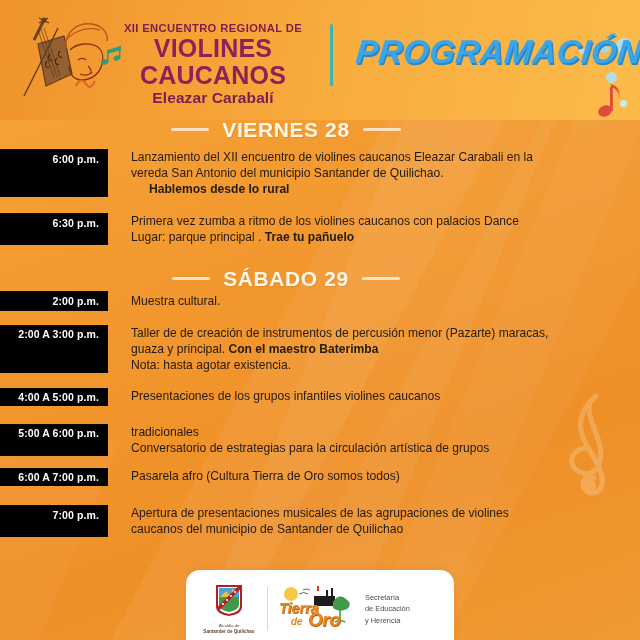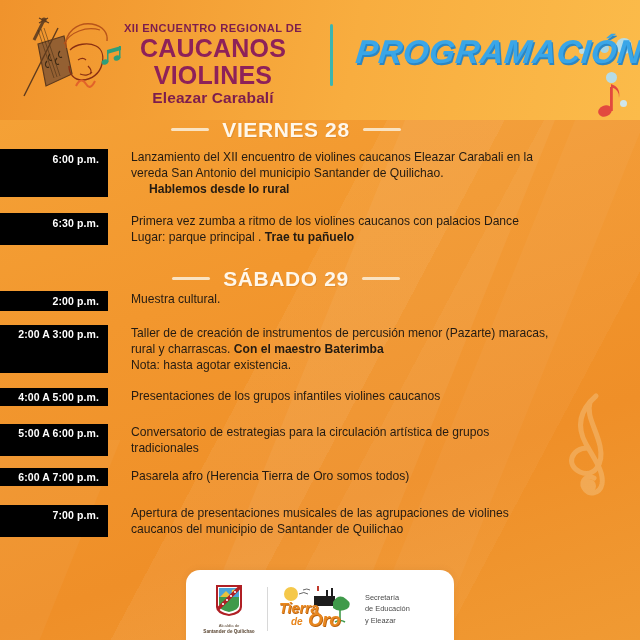--- a/index.html
+++ b/index.html
@@ -175,22 +175,22 @@
         <rect x="105" y="32" width="1.5" height="12"></rect>
         <path d="M93 36 L107 32 L107 36 L93 40 Z"></path>
       </g>
 
       <path d="M62 72 q5 -10 10 -2 q4 7 9 -3" fill="none" stroke="#e2622a" stroke-width="2"></path>
     </svg>
   </div>
 
   <div class="title-block">
     <div class="t-pre">XII ENCUENTRO REGIONAL DE</div>
+    <div class="t-main">VIOLINES</div>
     <div class="t-main">CAUCANOS</div>
-    <div class="t-main">VIOLINES</div>
     <div class="t-sub">Eleazar Carabalí</div>
   </div>
 
   <div class="divider-v"></div>
 
   <div class="prog">PROGRAMACIÓN</div>
 </div>
 
 <div class="deco dot" style="left:616px;top:38px;width:16px;height:16px;"></div>
 <div class="deco dot" style="left:600px;top:44px;width:9px;height:9px;background:#a9d5e2;"></div>
@@ -245,69 +245,69 @@
 </div>
 
 <div class="day-row" style="top:266px;">
   <span class="inner">
     <span class="day-line"></span>
     <span class="day-label">SÁBADO 29</span>
     <span class="day-line"></span>
   </span>
 </div>
 
-<div class="row" style="top:291px;">
+<div class="row" style="top:291px;align-items:center;">
   <div class="time-badge">
     <span>2:00 p.m.</span>
   </div>
   <div class="desc">
     <span class="ln">Muestra cultural.</span>
   </div>
 </div>
 
 <div class="row" style="top:325px;">
   <div class="time-badge two">
     <span class="ln">2:00 A</span>
     <span class="ln">3:00 p.m.</span>
   </div>
   <div class="desc">
     <span class="ln">Taller de de creación de instrumentos de percusión menor (Pazarte) maracas,</span>
-    <span class="ln"><span>rural y charrascas. </span><b>Con el maestro Baterimba</b></span>
+    <span class="ln"><span>guaza y principal. </span><b>Con el maestro Baterimba</b></span>
     <span class="ln">Nota: hasta agotar existencia.</span>
   </div>
 </div>
 
 <div class="row" style="top:388px;">
   <div class="time-badge two">
     <span class="ln">4:00 A</span>
     <span class="ln">5:00 p.m.</span>
   </div>
   <div class="desc">
     <span class="ln">Presentaciones de los grupos infantiles violines caucanos</span>
   </div>
 </div>
 
 <div class="row" style="top:424px;">
   <div class="time-badge two">
     <span class="ln">5:00 A</span>
     <span class="ln">6:00 p.m.</span>
   </div>
   <div class="desc">
+    <span class="ln">tradicionales</span>
     <span class="ln">Conversatorio de estrategias para la circulación artística de grupos</span>
-    <span class="ln">tradicionales</span>
   </div>
 </div>
 
 <div class="row" style="top:468px;">
   <div class="time-badge two">
     <span class="ln">6:00 A</span>
     <span class="ln">7:00 p.m.</span>
   </div>
   <div class="desc">
-    <span class="ln">Pasarela afro (Herencia Tierra de Oro somos todos)</span>
+    <span class="ln">Pasarela afro (Cultura Tierra de Oro somos todos)</span>
   </div>
 </div>
 
 <div class="row" style="top:505px;">
   <div class="time-badge">
     <span>7:00 p.m.</span>
   </div>
   <div class="desc">
     <span class="ln">Apertura de presentaciones musicales de las agrupaciones de violines</span>
     <span class="ln">caucanos del municipio de Santander de Quilichao</span>
@@ -352,15 +352,15 @@
       <path d="M58 40 q5 -3 10 0" stroke="#3f9a4a" stroke-width="1.6" fill="none"></path>
     </svg>
     <div class="t1">Tierra</div>
     <div class="t2">de</div>
     <div class="t3">Oro</div>
   </div>
 
   <div class="sec-txt">
     <div>Secretaría</div>
     <div>de Educación</div>
-    <div>y Eleazar</div>
+    <div>y Herencia</div>
   </div>
 </div>
 
 </body></html>

